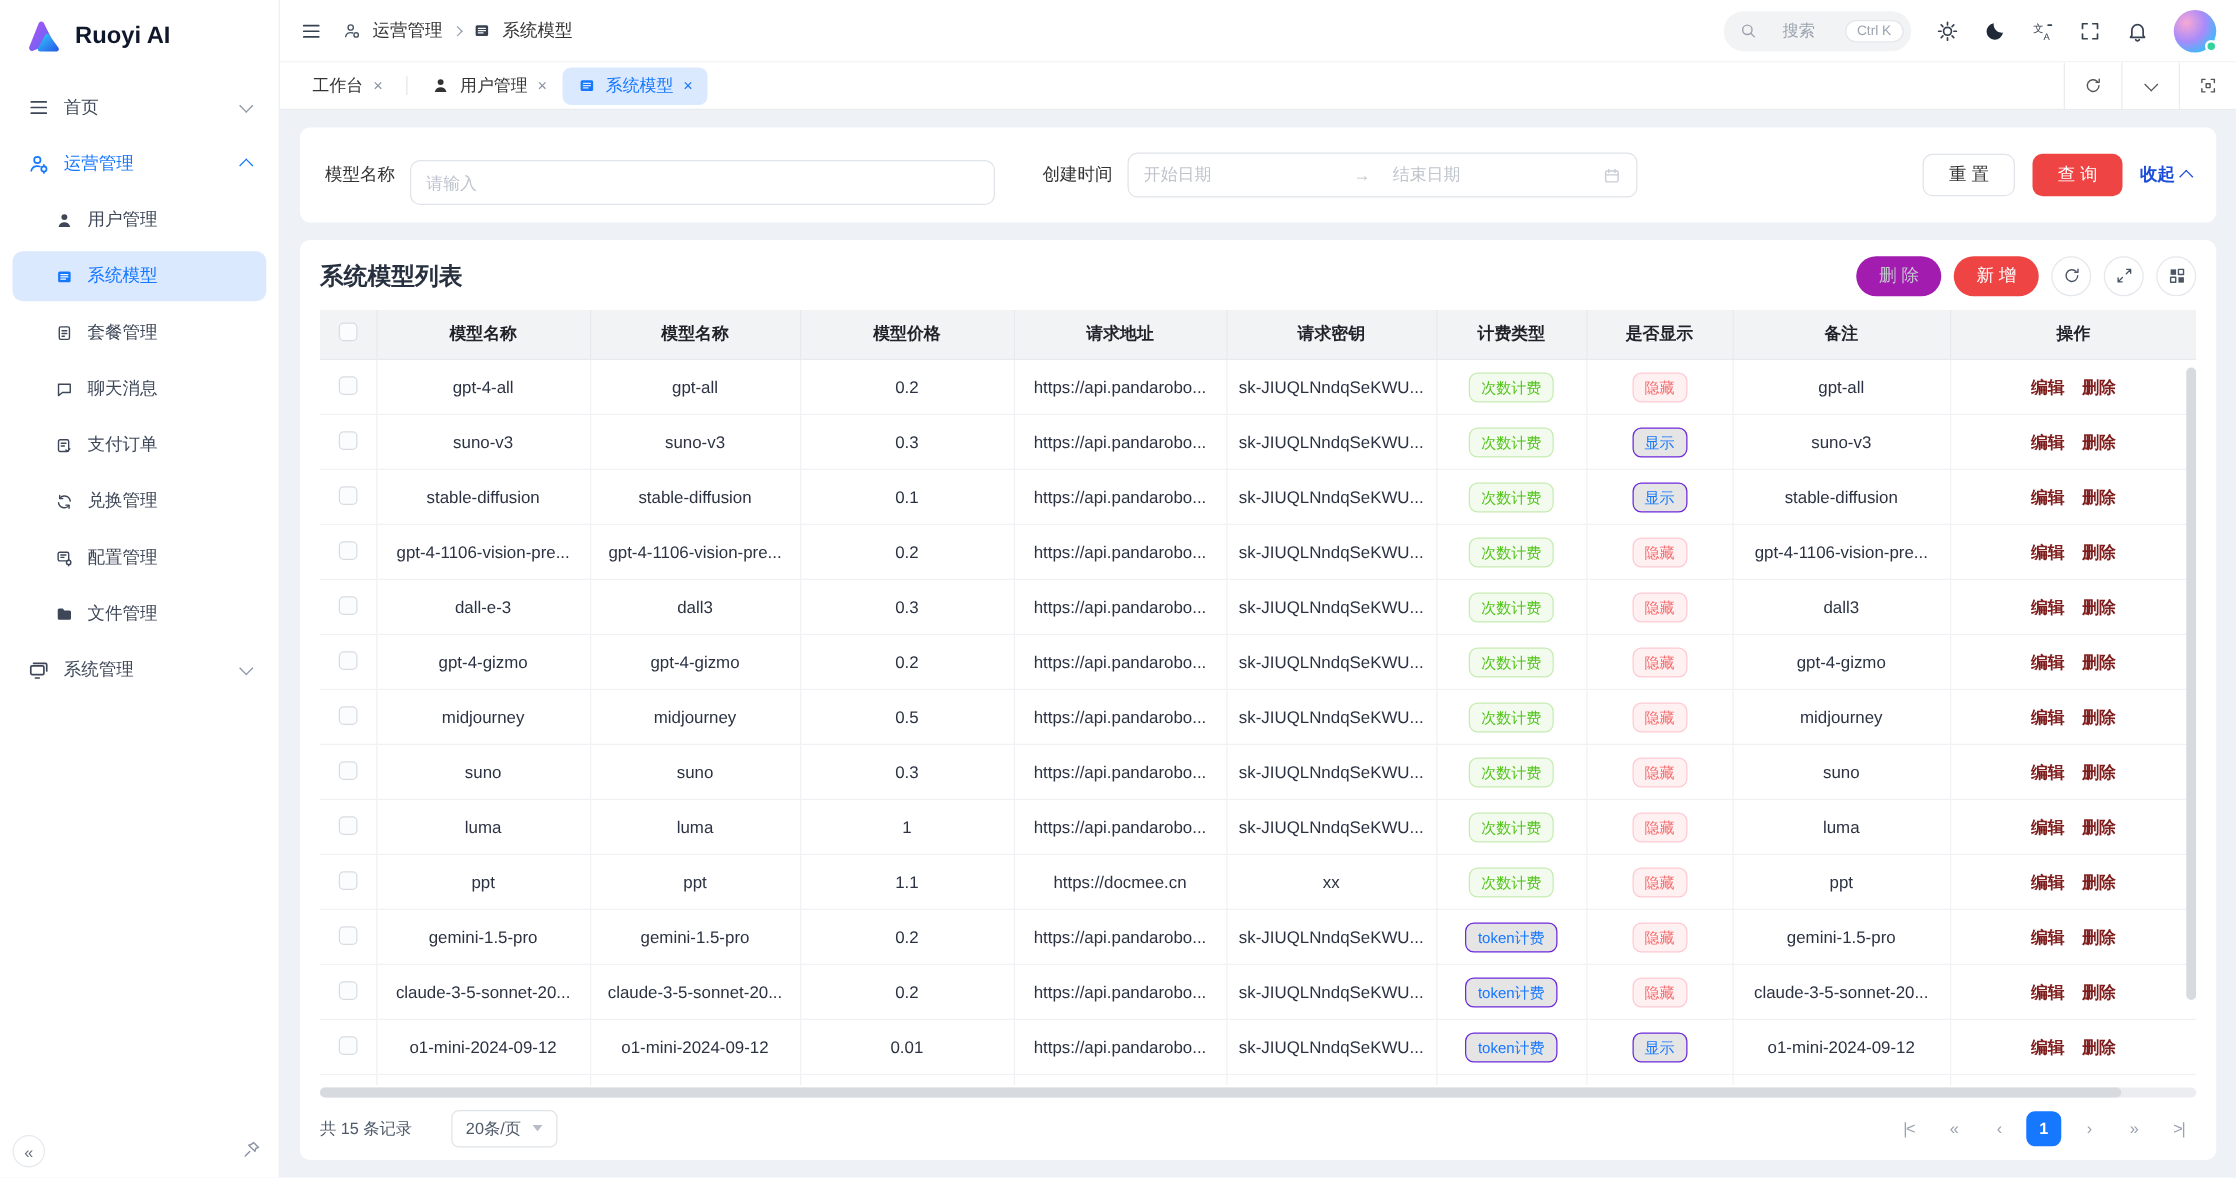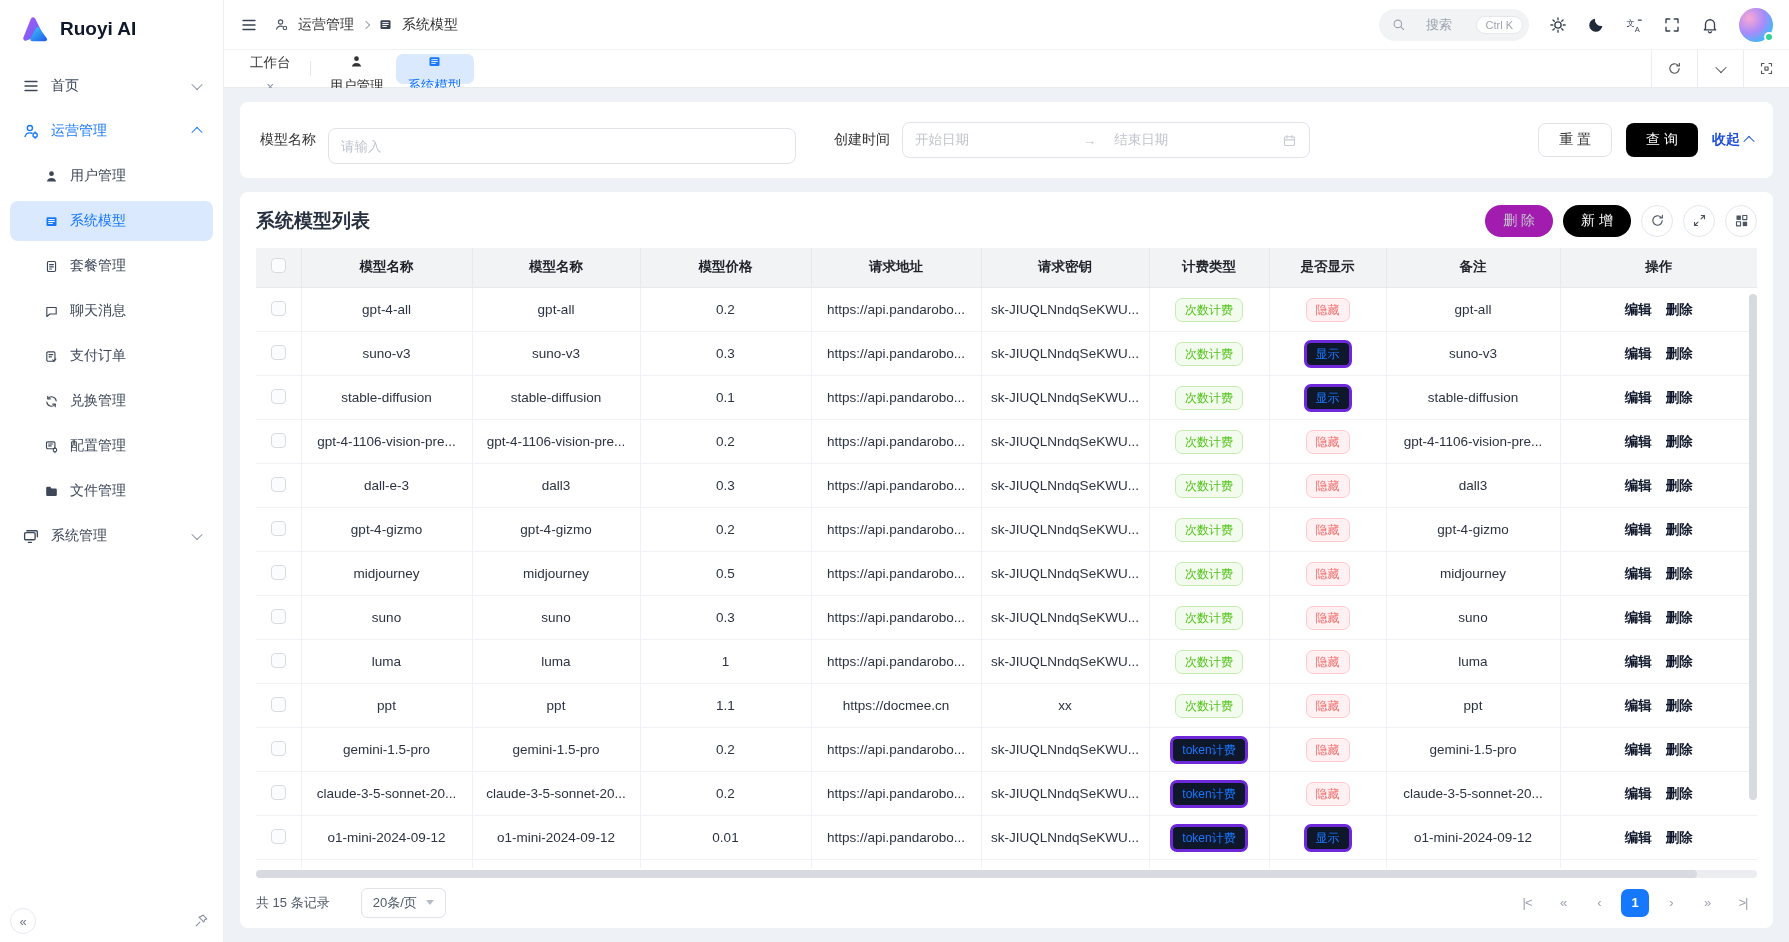--- a/index.html
+++ b/index.html
@@ -29,61 +29,61 @@
   .topbar{height:50px;background:#fff;display:flex;align-items:center;padding:0 16px;gap:16px;border-bottom:1px solid #f0f1f3;}
   .crumb{display:flex;align-items:center;gap:9px;font-size:14px;color:#333;}
   .crumb .sep{color:#9aa2af;}
   .top-right{margin-left:auto;display:flex;align-items:center;gap:20px;color:#374151;}
   .searchbox{height:32px;background:#f1f3f5;border-radius:16px;display:flex;align-items:center;gap:20px;padding:0 6px 0 12px;color:#9ca3af;font-size:13px;min-width:150px;cursor:pointer;}
   .kbd{background:#fff;border:1px solid #e5e7eb;border-radius:10px;padding:2px 9px;font-size:11px;color:#9ca3af;}
   .avatar{width:34px;height:34px;border-radius:50%;position:relative;background:radial-gradient(circle at 30% 30%,#f9a8d4,#a78bfa 45%,#38bdf8 80%);cursor:pointer;}
   .avatar .dot{position:absolute;right:-1px;bottom:0;width:10px;height:10px;border-radius:50%;background:#34d399;border:2px solid #fff;}
   
   .tabbar{height:38px;background:#fff;border-bottom:1px solid #e9ecef;display:flex;align-items:center;padding-left:14px;}
-  .tab{height:30px;display:flex;align-items:center;gap:8px;padding:0 12px;border-radius:7px;font-size:13.5px;color:#333;cursor:pointer;flex-direction:column;}
+  .tab{height:30px;display:flex;align-items:center;gap:8px;padding:0 12px;border-radius:7px;font-size:13.5px;color:#333;cursor:pointer;}
   .tab.active{background:#dbe9ff;color:#1677ff;}
   .tab .x{color:#8a93a3;font-size:13px;line-height:1;cursor:pointer;}
   .tab.active .x{color:#1677ff;}
   .tab-sep{width:1px;height:15px;background:#e2e5ea;margin:0 7px;}
   .tab-tools{margin-left:auto;display:flex;height:100%;}
   .tab-tool{width:46px;height:100%;display:flex;align-items:center;justify-content:center;border-left:1px solid #ececf0;color:#555;cursor:pointer;background:#fff;}
   
   .content{flex:1;background:#eef1f5;padding:14px 16px;display:flex;flex-direction:column;gap:14px;overflow:hidden;}
   .card{background:#fff;border-radius:8px;}
   .filter{display:flex;align-items:center;padding:14px 20px;gap:12px;}
   .f-label{font-size:14px;color:#333;font-weight:500;white-space:nowrap;}
   .f-input{width:468px;height:36px;border:1px solid #e0e3e8;border-radius:8px;padding:0 12px;font-size:13.5px;color:#333;outline:none;margin-top:12px;}
   .f-input::placeholder{color:#bfc5cf;}
   .date-range{width:408px;height:36px;border:1px solid #e0e3e8;border-radius:8px;display:flex;align-items:center;padding:0 12px;gap:10px;color:#c0c4cc;font-size:13.5px;cursor:pointer;}
   .date-range .ph{flex:1;}
   .filter-right{margin-left:auto;display:flex;align-items:center;gap:14px;}
   .btn{height:34px;padding:0 20px;border-radius:8px;font-size:14px;cursor:pointer;display:flex;align-items:center;justify-content:center;white-space:nowrap;}
   .btn.ghost{background:#fff;border:1px solid #e0e3e8;color:#333;}
-  .btn.primary{background:#000000;border:none;color:#fff;}
+  .btn.primary{background:#ef4444;border:none;color:#fff;}
   .collapse-link{color:#1d4ed8;font-weight:600;font-size:14px;display:flex;align-items:center;gap:5px;cursor:pointer;}
   
   .table-card{flex:1;display:flex;flex-direction:column;padding:12px 16px 10px 16px;overflow:hidden;}
   .tc-head{display:flex;align-items:center;margin-bottom:10px;height:34px;}
   .tc-title{font-size:19px;font-weight:600;color:#27303f;}
   .tc-actions{margin-left:auto;display:flex;align-items:center;gap:10px;}
   .btn.pill{border-radius:17px;height:32px;padding:0 18px;}
   .btn.disabled{background:#a21caf;color:#c3c7cd;border:none;cursor:default;}
   .icon-btn{width:32px;height:32px;border-radius:50%;border:1px solid #e4e7eb;display:flex;align-items:center;justify-content:center;color:#4b5563;background:#fff;cursor:pointer;}
   .table-wrap{position:relative;height:626px;overflow:hidden;}
   table{width:100%;border-collapse:collapse;table-layout:fixed;}
   th{height:40px;background:#f2f3f5;font-size:13.5px;font-weight:700;color:#1f2329;border-right:1px solid #e7e9ec;border-bottom:1px solid #e7e9ec;white-space:nowrap;}
   th:last-child{border-right:none;}
   td{height:44px;text-align:center;font-size:13.5px;color:#2b3242;border-right:1px solid #f0f1f4;border-bottom:1px solid #f0f1f4;white-space:nowrap;overflow:hidden;padding:0 6px;}
   td:last-child{border-right:none;}
   .checkbox{width:15px;height:15px;border:1px solid #d8dce2;border-radius:4px;background:#fbfcfd;display:inline-block;cursor:pointer;}
   .badge{display:inline-block;padding:3px 9px;border-radius:7px;font-size:12px;line-height:1.35;}
   .badge.green{color:#52c41a;background:#f2fbee;border:1px solid #c7ecb2;}
-  .badge.blue{color:#1677ff;background:#0f172a;border:3px solid #6d28d9;}
+  .badge.blue{color:#1677ff;background:#e5e5e5;border:1px solid #6d28d9;}
   .badge.red{color:#f56c6c;background:#fff0f2;border:1px solid #ffc9d2;}
-  .op-link{color:#0f172a;font-weight:600;margin:0 7px;cursor:pointer;text-decoration:none;}
+  .op-link{color:#7f1d1d;font-weight:600;margin:0 7px;cursor:pointer;text-decoration:none;}
   .vscroll{position:absolute;top:46px;right:0;width:8px;height:506px;background:#d7dade;border-radius:4px;cursor:pointer;}
   .hscroll{height:8px;background:#ebedf0;border-radius:4px;margin-top:2px;position:relative;}
   .hthumb{position:absolute;left:0;top:0;height:8px;width:96%;background:#d7dade;border-radius:4px;cursor:pointer;}
   
   .pager{display:flex;align-items:center;margin-top:10px;color:#4e5969;font-size:13px;}
   .page-size{margin-left:31px;border:1px solid #e0e3e8;border-radius:6px;height:30px;display:flex;align-items:center;gap:9px;padding:0 11px;cursor:pointer;}
   .caret{width:0;height:0;border-left:4px solid transparent;border-right:4px solid transparent;border-top:5px solid #b6bcc6;display:inline-block;}
   .pager-right{margin-left:auto;display:flex;align-items:center;gap:8px;}
   .pg{width:28px;height:28px;display:flex;align-items:center;justify-content:center;color:#9aa2af;font-size:13px;background:transparent;border:none;cursor:pointer;letter-spacing:-1px;}
   .pg.active{background:#1677ff;color:#fff;border-radius:7px;font-weight:600;letter-spacing:0;}

